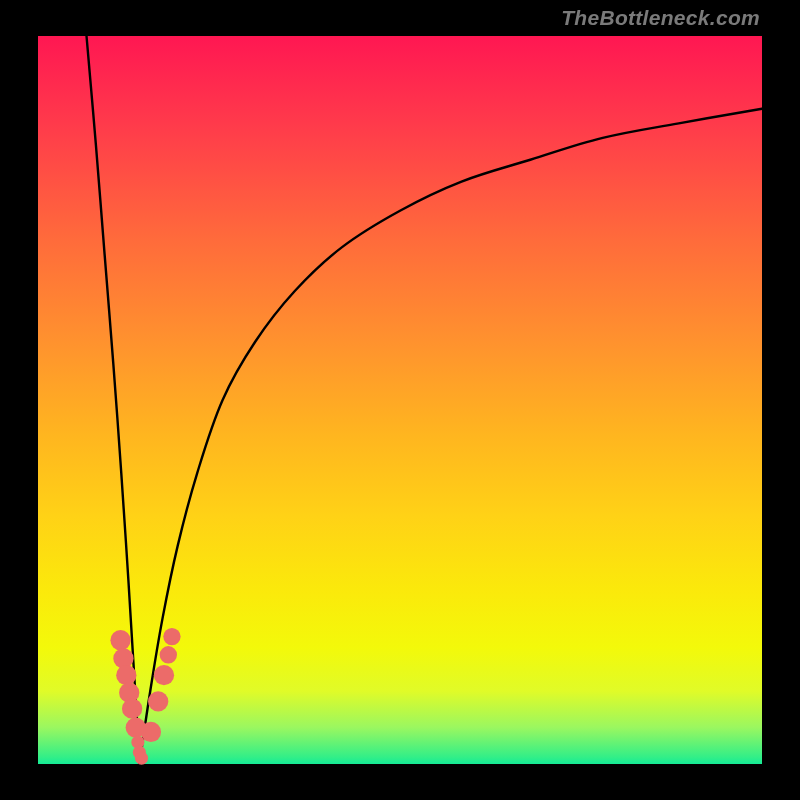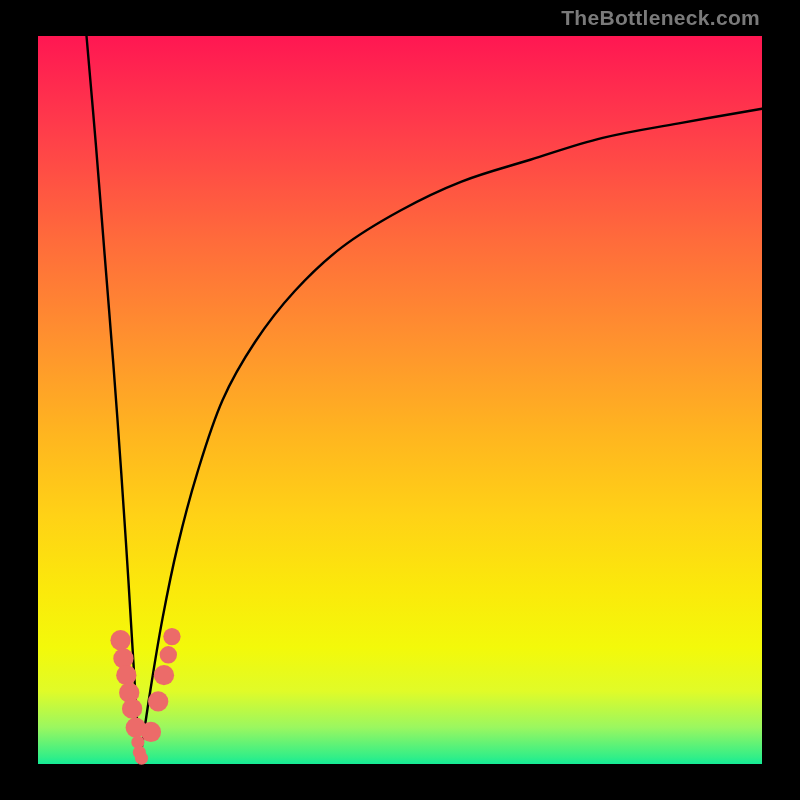--- a/index.html
+++ b/index.html
@@ -8,20 +8,21 @@
     width: 800px;
     height: 800px;
     background: #000;
     overflow: hidden;
   }
   .outer {
     position: relative;
     width: 800px;
     height: 800px;
     background: #000;
+    font-style: italic;
   }
   .plot-area {
     position: absolute;
     left: 38px;
     top: 36px;
     width: 724px;
     height: 728px;
     background: linear-gradient(to bottom,
       #ff1752 0%,
       #ff3a4b 12%,

